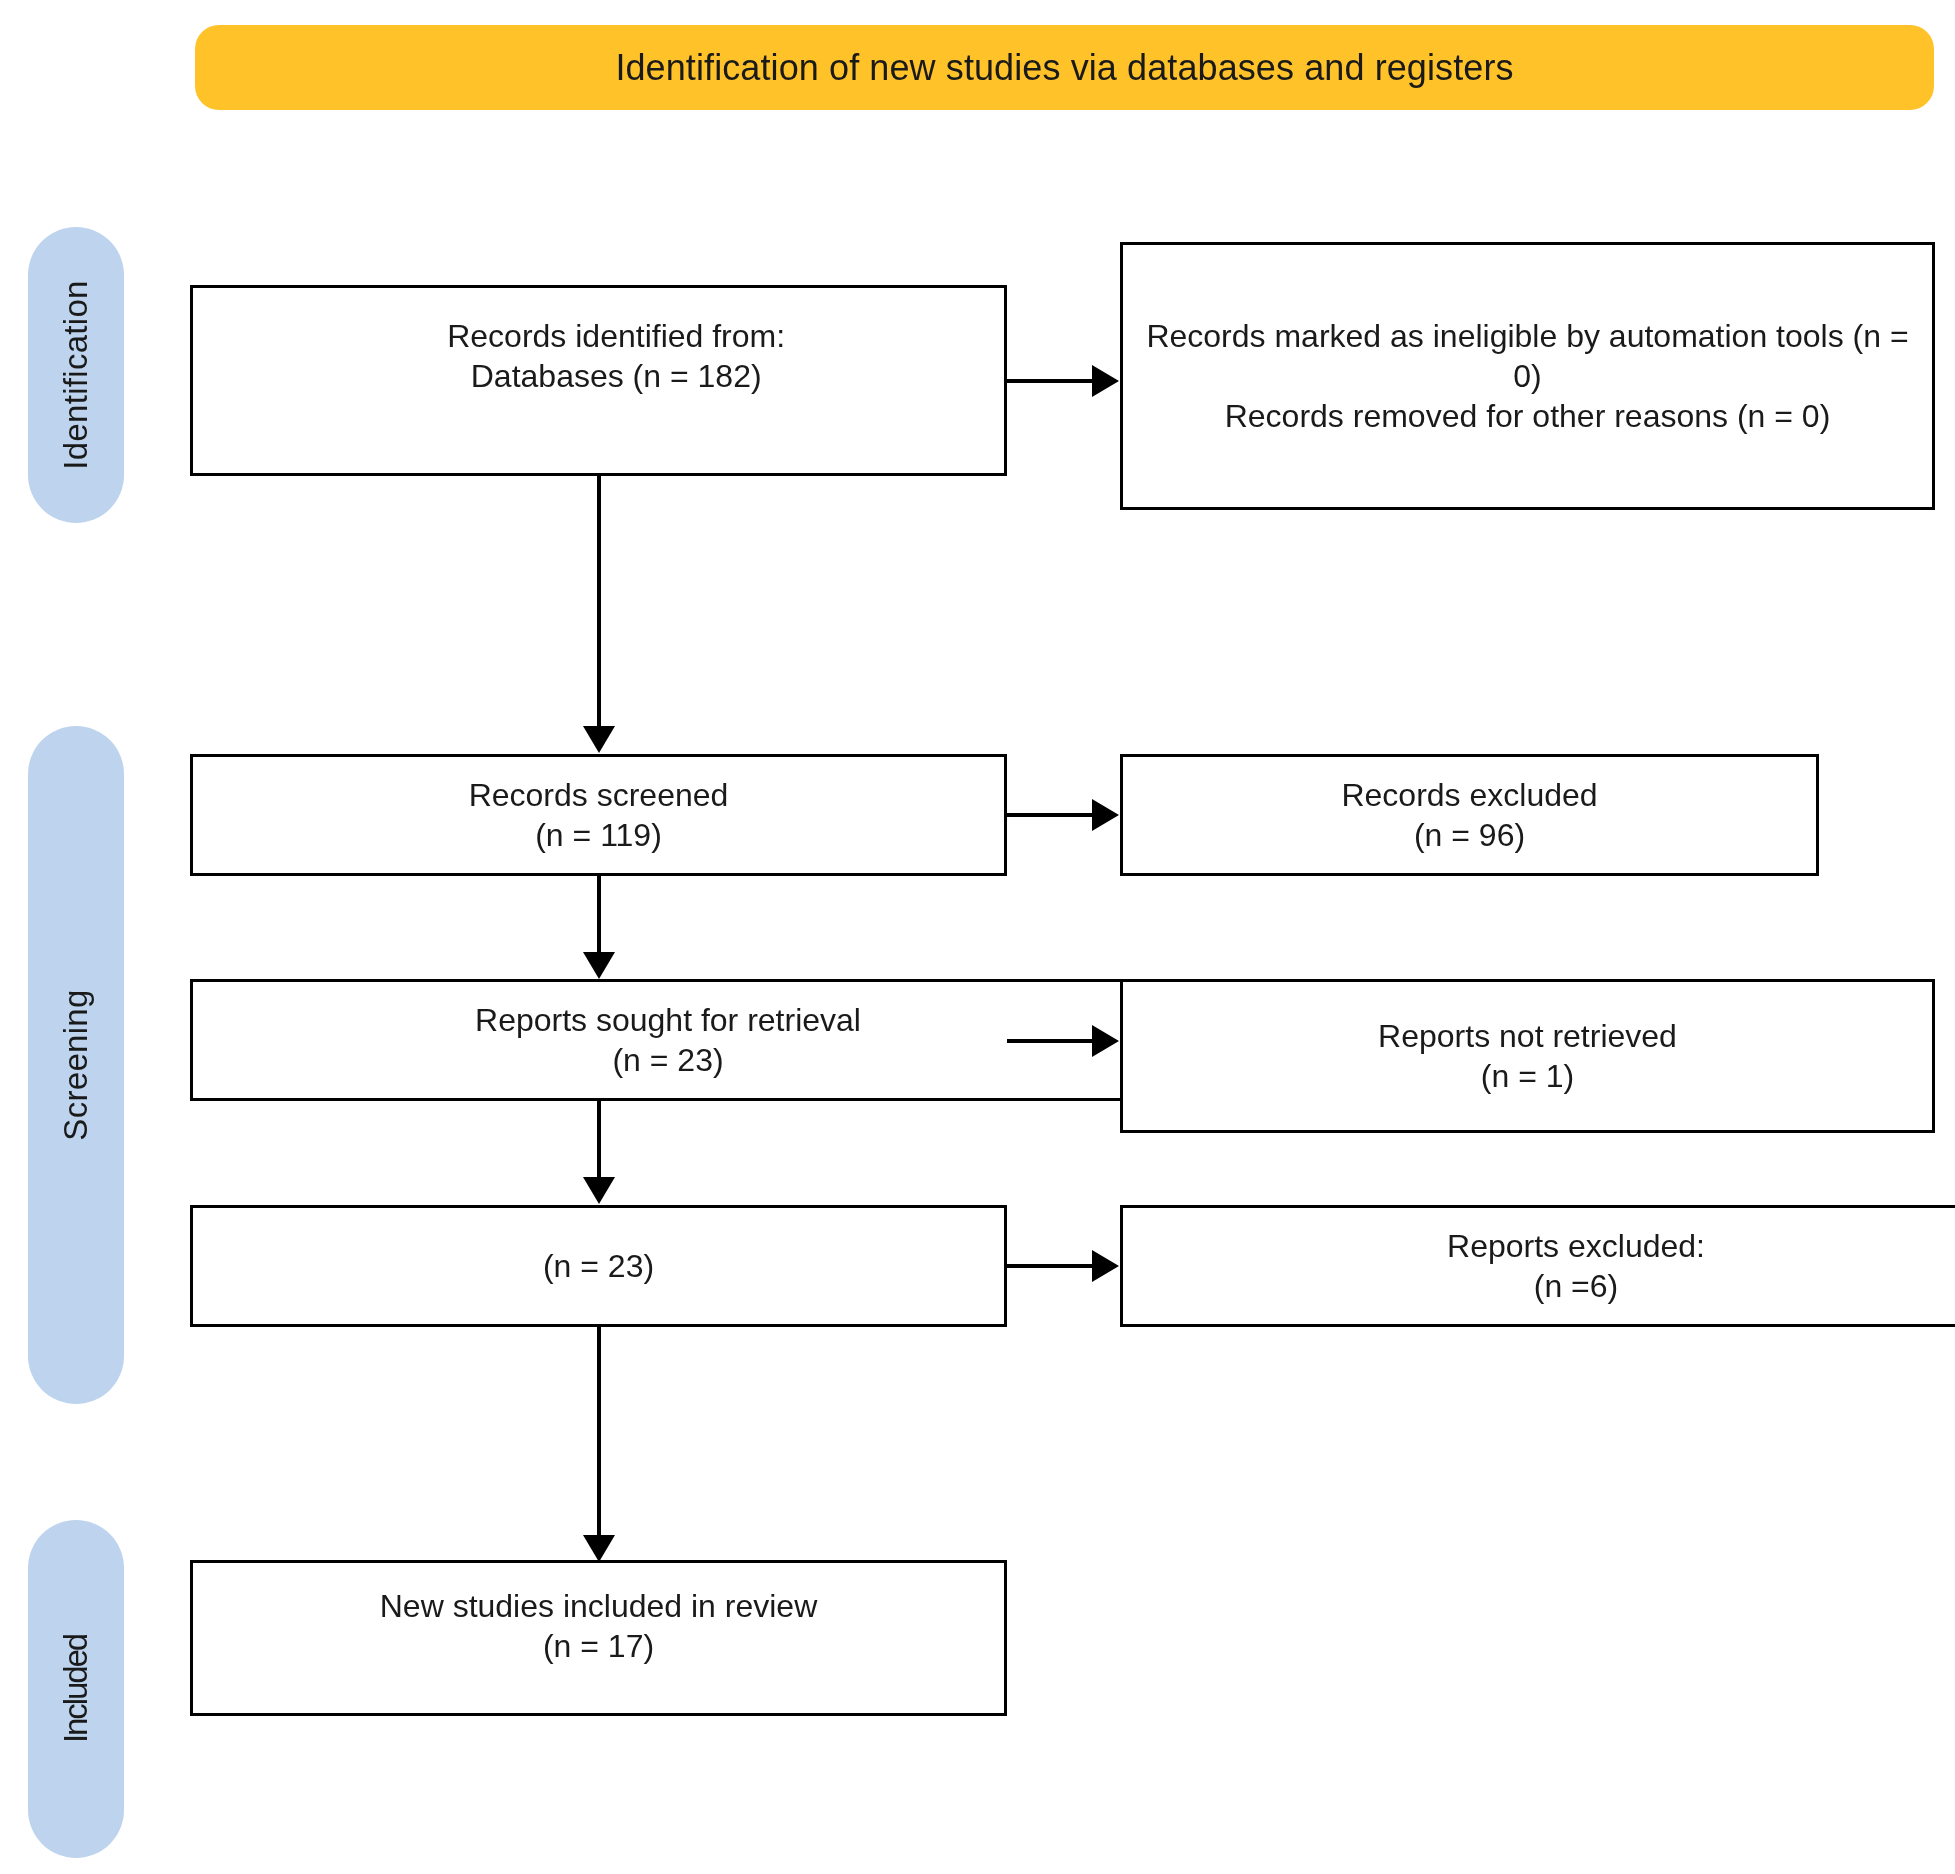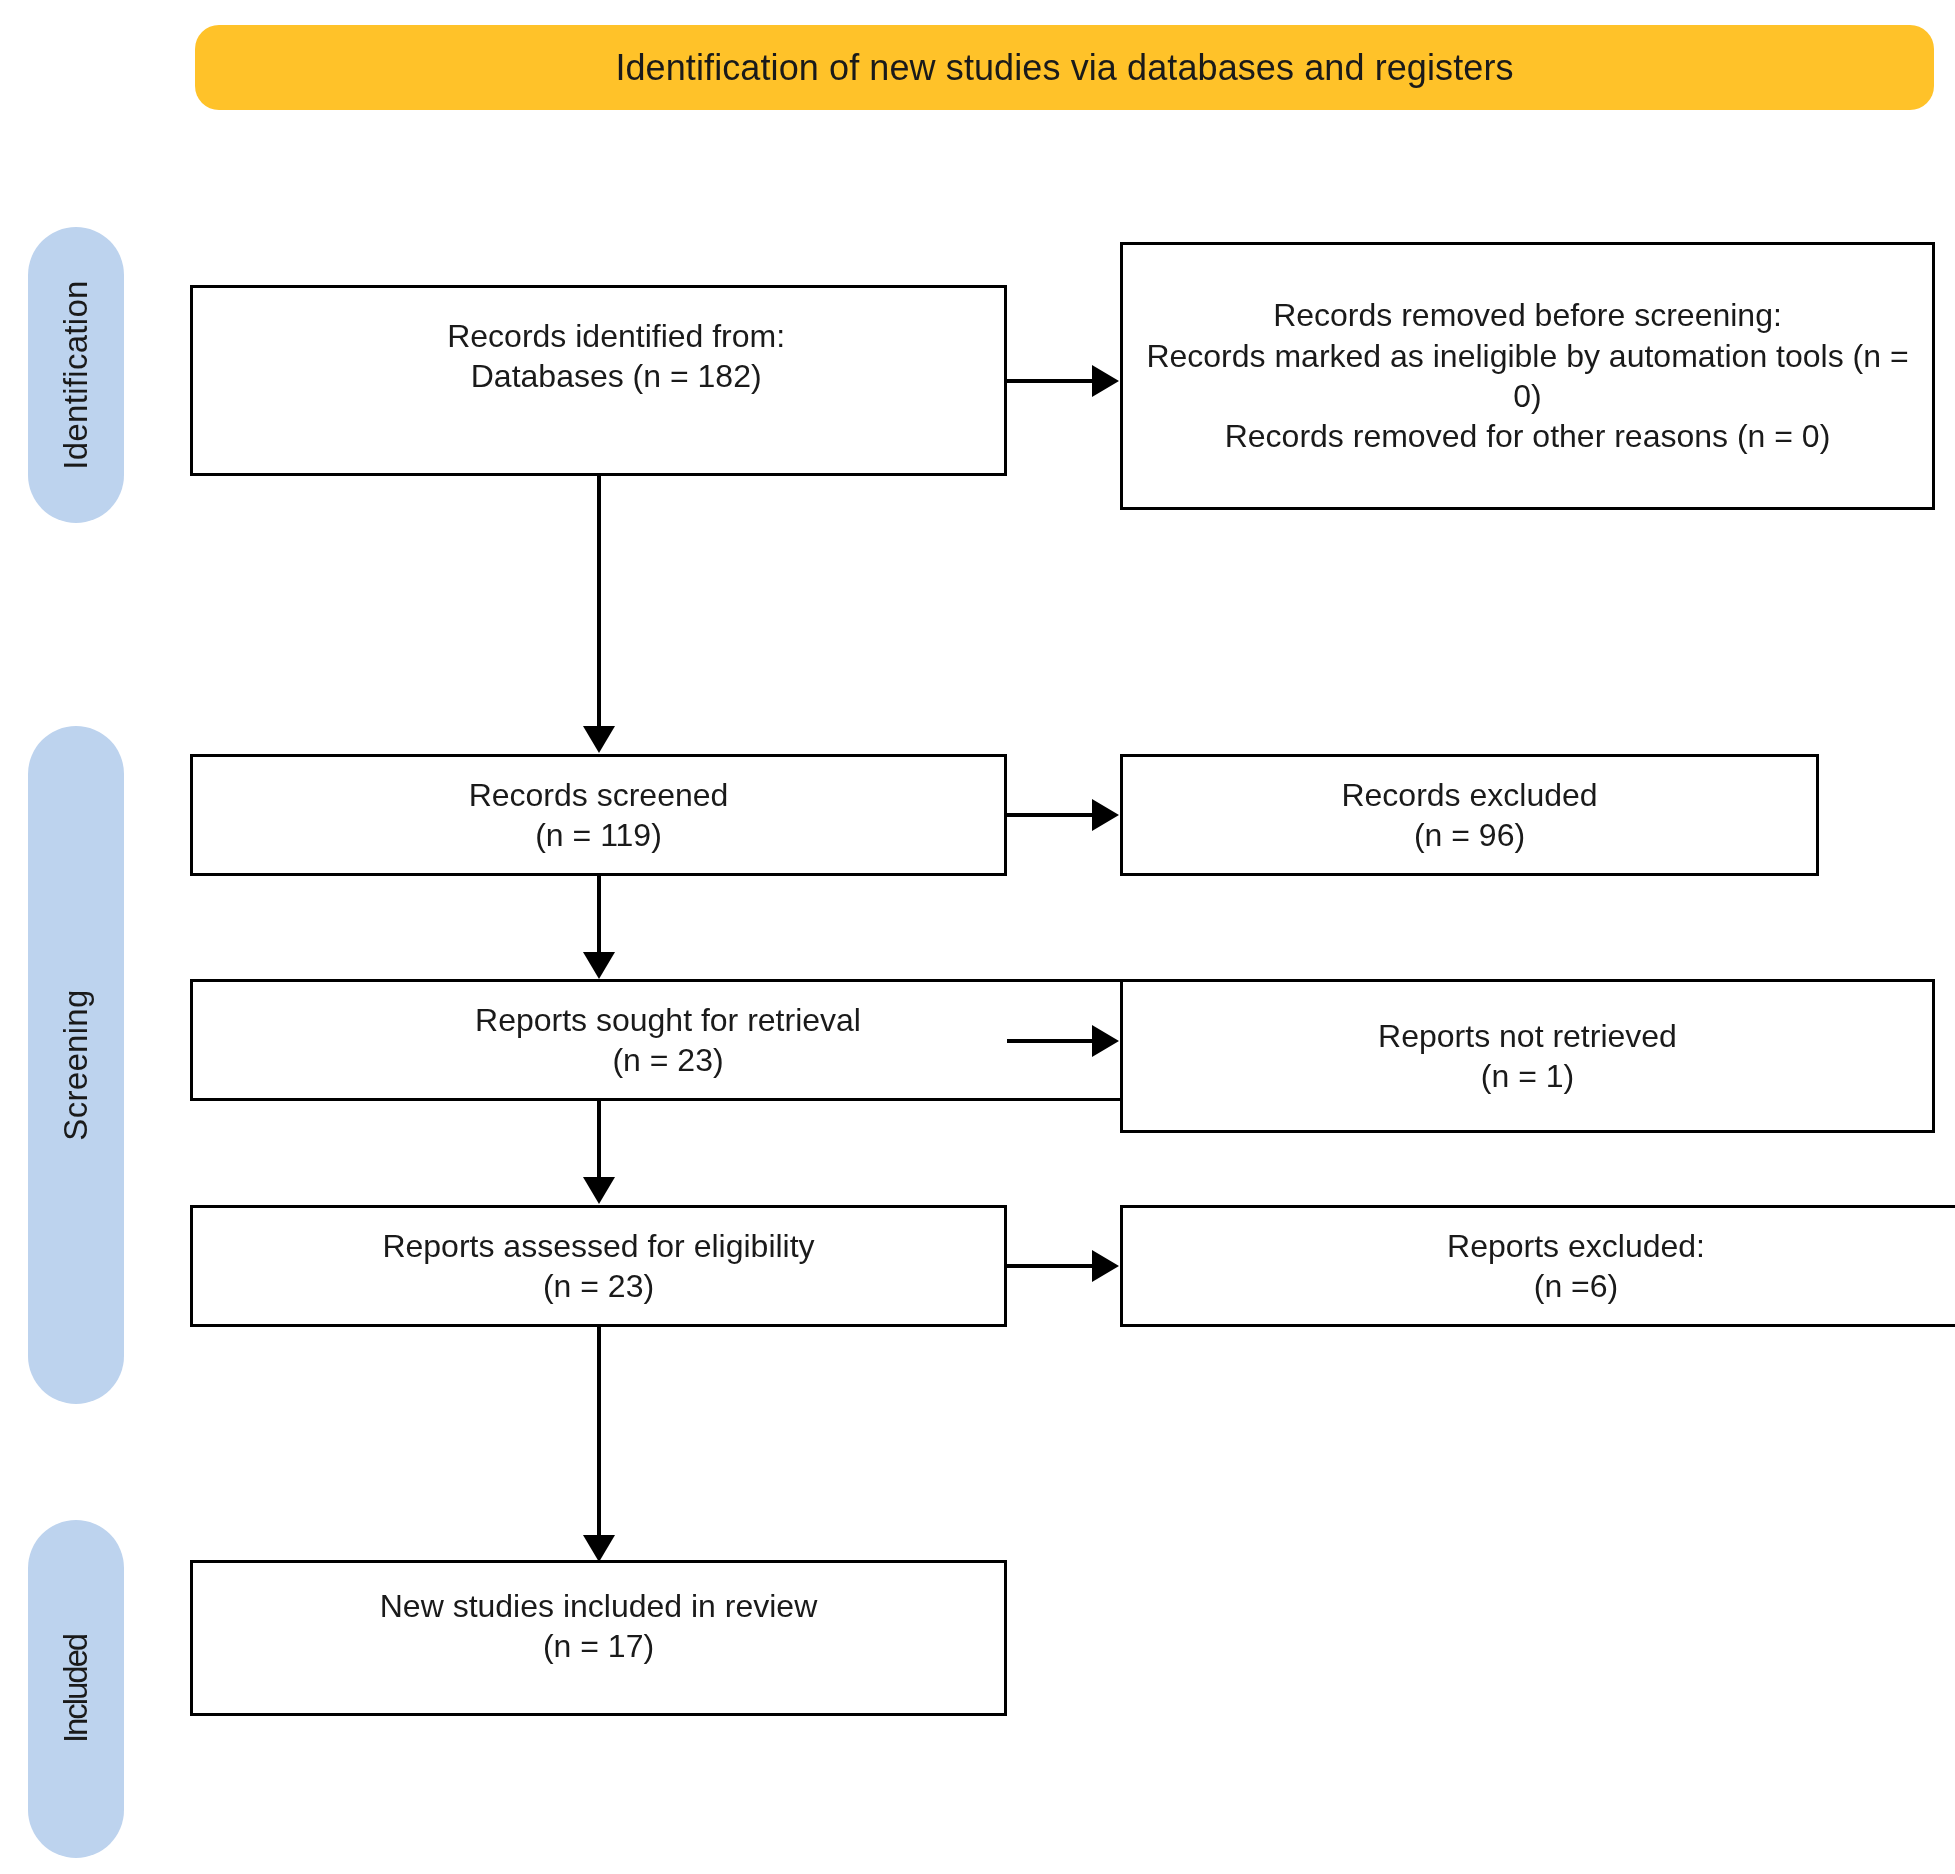--- a/index.html
+++ b/index.html
@@ -140,21 +140,20 @@
 <div class="stage-pill" id="pill-included">
   <span class="stage-label">Included</span>
 </div>
 
 <div class="flow-box" id="box-identified">
   <div class="line">Records identified from:</div>
   <div class="line">Databases (n = 182)</div>
 </div>
 
 <div class="flow-box" id="box-removed">
-  <div class="line">Records removed before screening:</div>
   <div class="line">Records marked as ineligible by automation tools (n = 0)</div>
   <div class="line">Records removed for other reasons (n = 0)</div>
 </div>
 
 <div class="conn-h" style="left:1007px; top:379px; width:86px;"></div>
 <div class="arrow-right" style="left:1092px; top:365px;"></div>
 
 <div class="conn-v" style="left:597px; top:475px; height:252px;"></div>
 <div class="arrow-down" style="left:583px; top:726px;"></div>
 
@@ -180,21 +179,20 @@
   <div class="line">Reports not retrieved</div>
   <div class="line">(n = 1)</div>
 </div>
 <div class="conn-h" style="left:1007px; top:1039px; width:86px;"></div>
 <div class="arrow-right" style="left:1092px; top:1025px;"></div>
 
 <div class="conn-v" style="left:597px; top:1101px; height:78px;"></div>
 <div class="arrow-down" style="left:583px; top:1177px;"></div>
 
 <div class="flow-box" id="box-assessed">
-  <div class="line">Reports assessed for eligibility</div>
   <div class="line">(n = 23)</div>
 </div>
 <div class="flow-box" id="box-reports-excluded">
   <div class="line">Reports excluded:</div>
   <div class="line">(n =6)</div>
 </div>
 <div class="conn-h" style="left:1007px; top:1264px; width:86px;"></div>
 <div class="arrow-right" style="left:1092px; top:1250px;"></div>
 
 <div class="conn-v" style="left:597px; top:1326px; height:210px;"></div>

